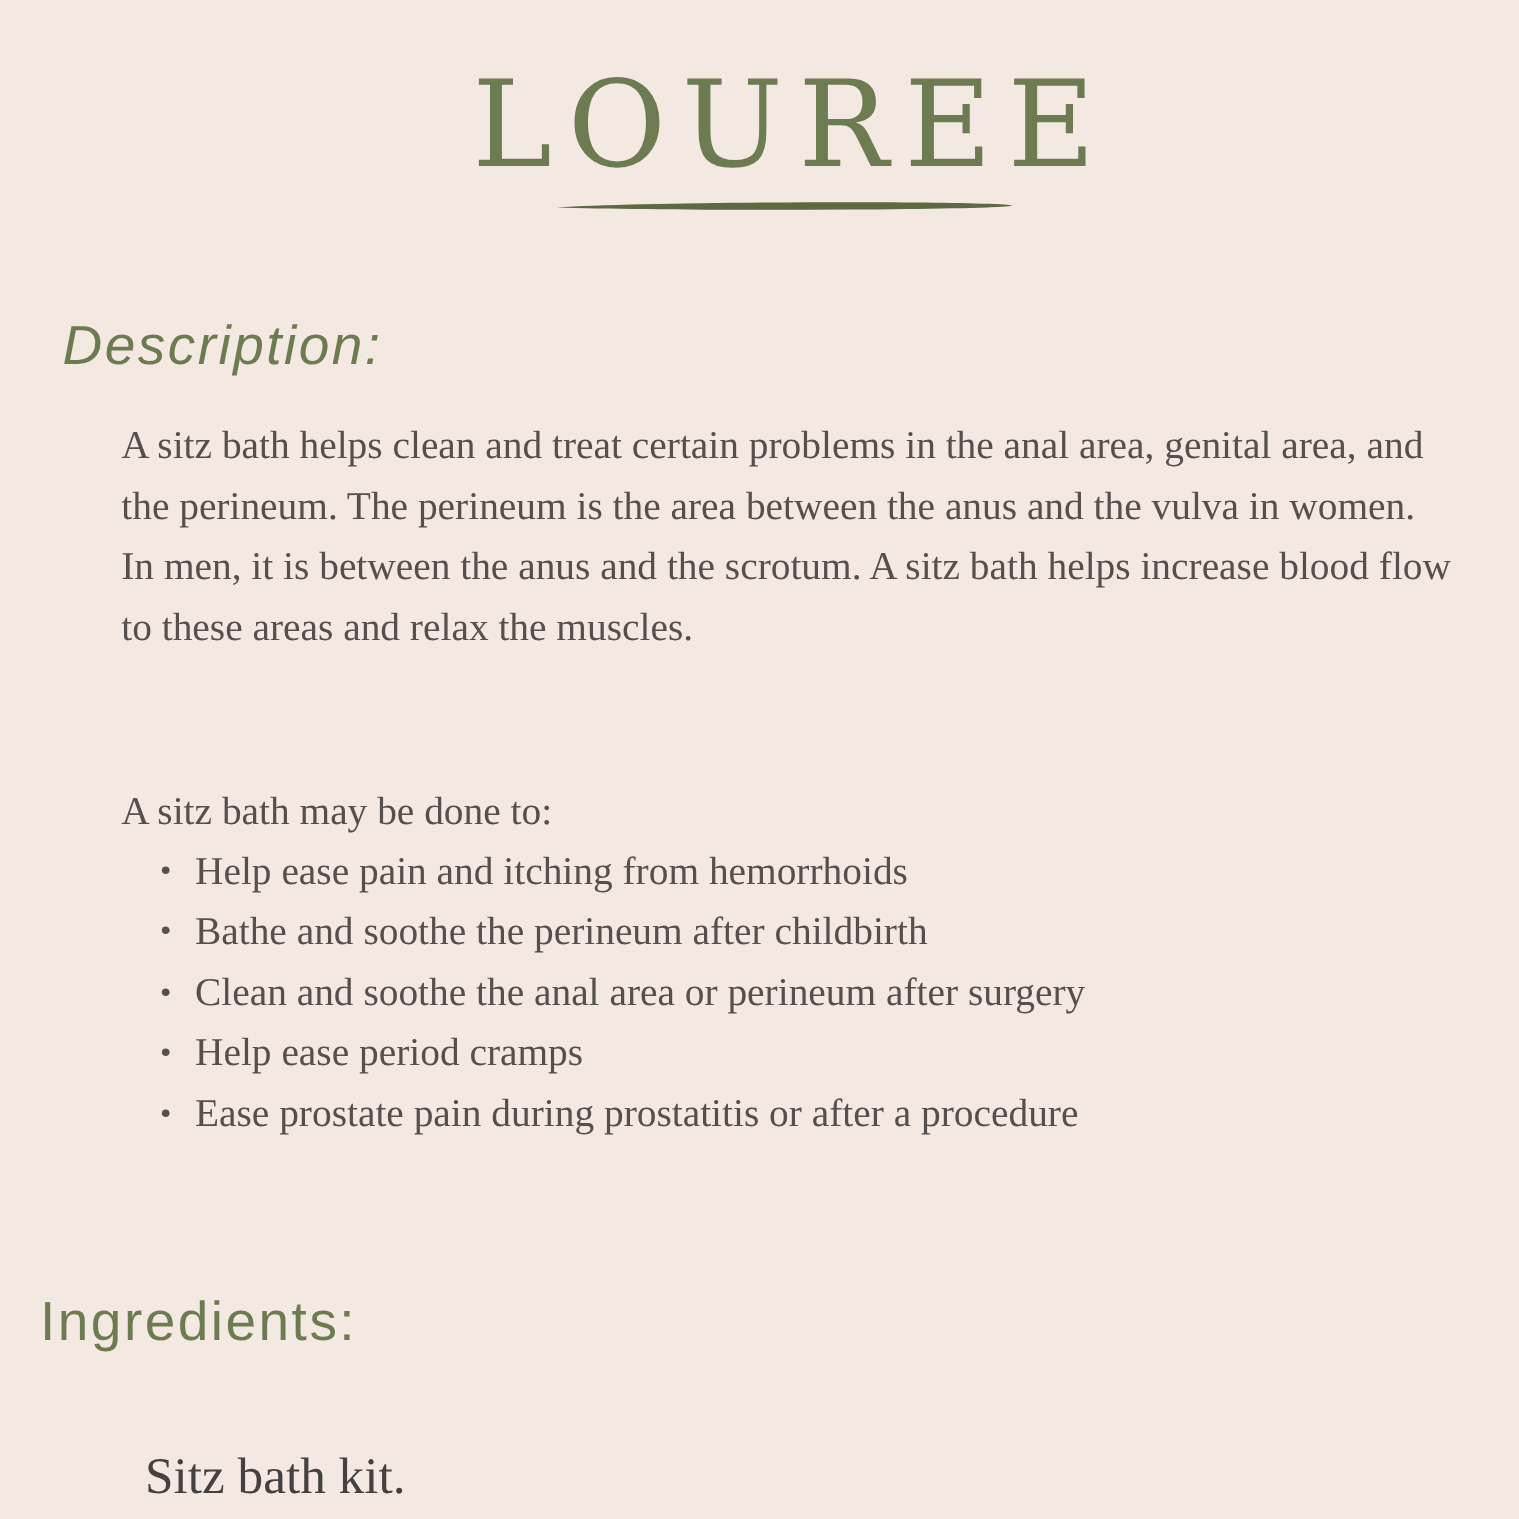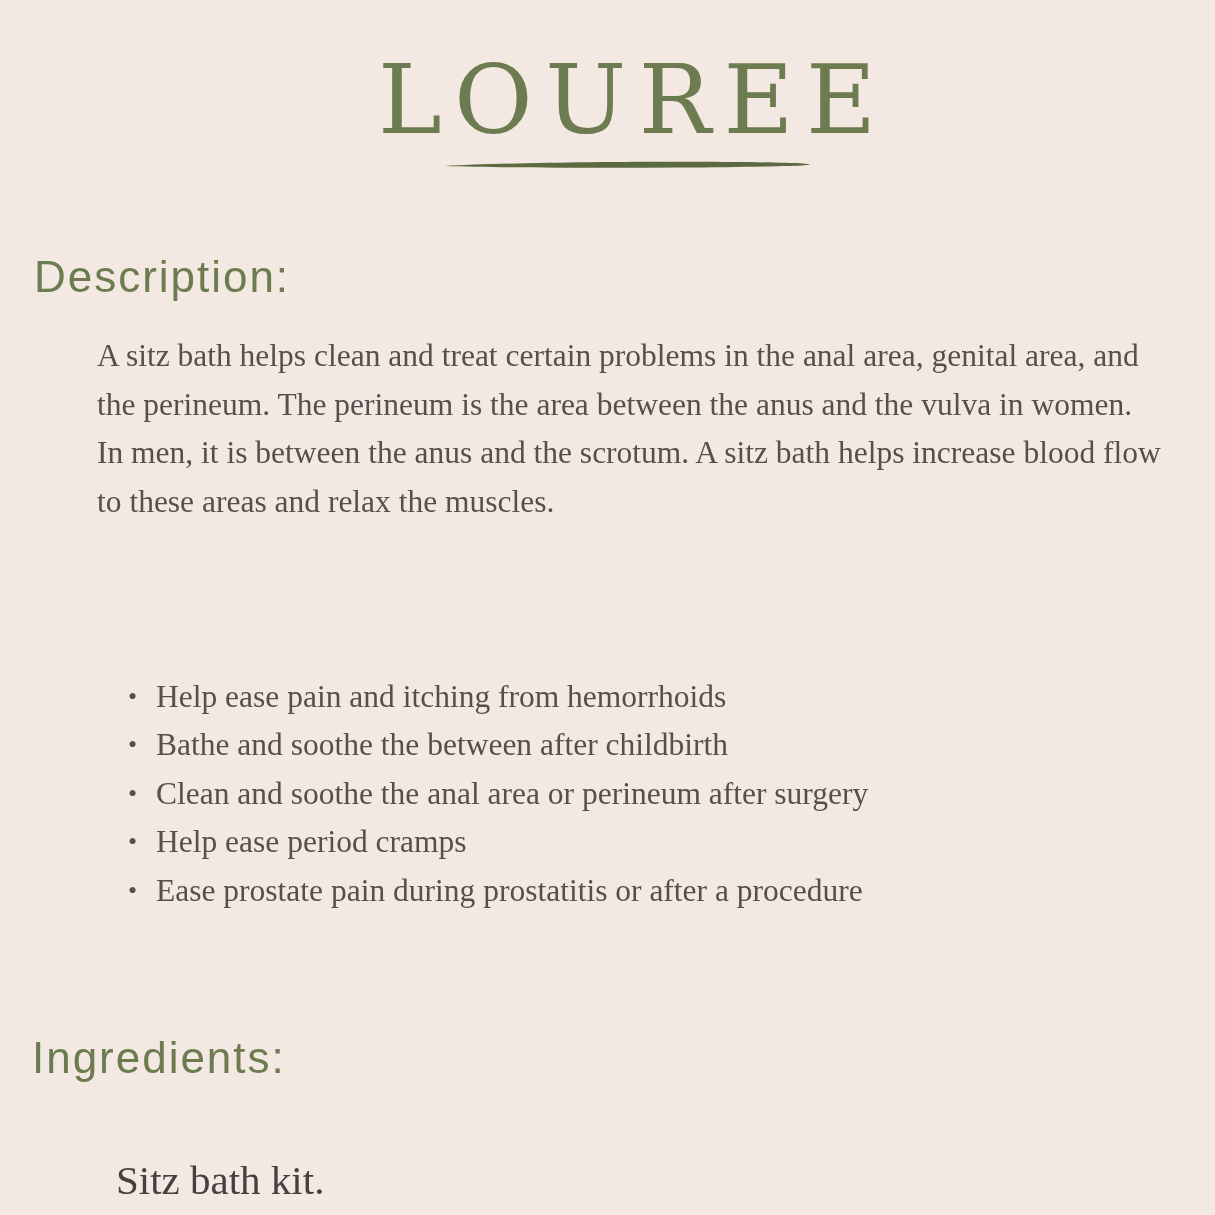--- a/index.html
+++ b/index.html
@@ -45,22 +45,23 @@
   
   .section-heading{
     font-family:"Liberation Sans", sans-serif;
     font-weight:400;
     font-size:44px;
     letter-spacing:0.045em;
     color:var(--brand_green);
   }
   .heading-description{
     position:absolute;
-    left:34px;
+    left:50px;
     top:252px;
+    font-style:italic;
   }
   .heading-ingredients{
     position:absolute;
     left:32px;
     top:1033px;
   }
   
   .description-paragraph{
     position:absolute;
     left:97px;
@@ -120,24 +121,25 @@
                C 352 9.2, 300 10.2, 240 10.6
                C 150 11.2, 55 10.6, 4 9 Z"></path>
       <path fill="currentColor" opacity="0.75" d="M352 6.4 L 370 7.2 L 354 8.8 Z"></path>
     </svg>
   </header>
 
   <h2 class="section-heading heading-description">Description:</h2>
 
   <p class="description-paragraph">A sitz bath helps clean and treat certain problems in the anal area, genital area, and the perineum. The perineum is the area between the anus and the vulva in women. In men, it is between the anus and the scrotum. A sitz bath helps increase blood flow to these areas and relax the muscles.</p>
 
+  <p class="list-intro">A sitz bath may be done to:</p>
 
   <ul class="uses-list">
     <li>Help ease pain and itching from hemorrhoids</li>
-    <li>Bathe and soothe the between after childbirth</li>
+    <li>Bathe and soothe the perineum after childbirth</li>
     <li>Clean and soothe the anal area or perineum after surgery</li>
     <li>Help ease period cramps</li>
     <li>Ease prostate pain during prostatitis or after a procedure</li>
   </ul>
 
   <h2 class="section-heading heading-ingredients">Ingredients:</h2>
 
   <p class="ingredients-value">Sitz bath kit.</p>
 
 </div>

